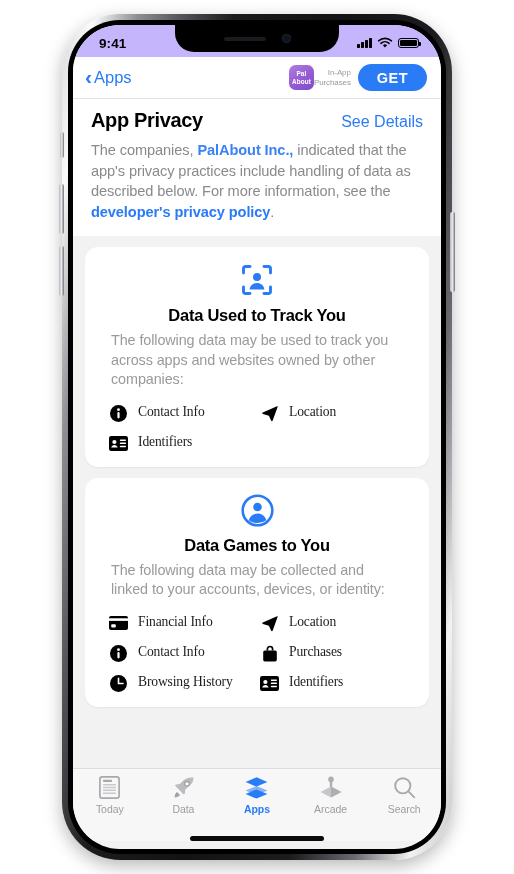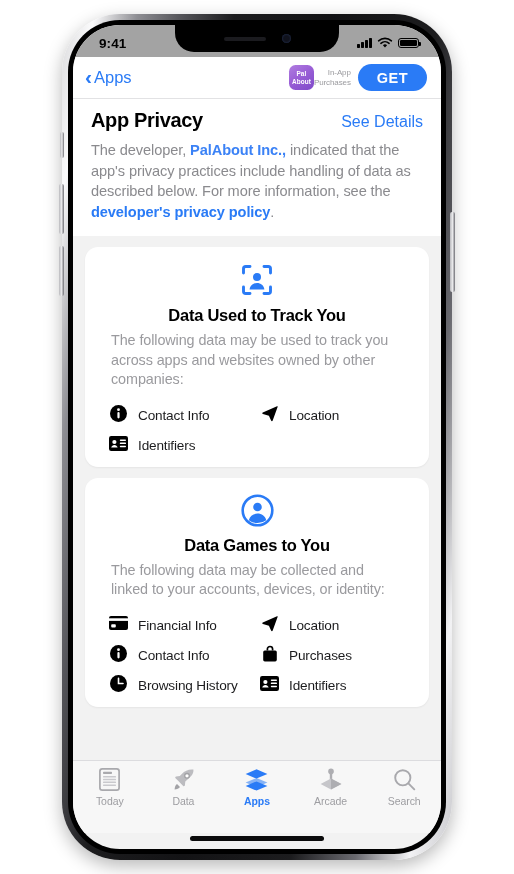--- a/index.html
+++ b/index.html
@@ -48,21 +48,21 @@
     width:164px; height:27px; background:#000;
     border-bottom-left-radius:19px; border-bottom-right-radius:19px;
     z-index:40; display:flex; align-items:center; justify-content:center; gap:16px;
   }
   #notch-speaker{ width:42px; height:4px; border-radius:3px; background:#1b1b1f; }
   #notch-camera{ width:9px; height:9px; border-radius:50%; background:#10121c; box-shadow:inset 0 0 2px #2b3a63; }
 
   
   #status-bar{
     position:relative; z-index:30;
-    height:32px; background:#a3a3a3;
+    height:32px; background:#c4b5fd;
     display:flex; align-items:center; justify-content:space-between;
     padding:4px 22px 0 26px;
   }
   #status-time{ font-size:13.5px; font-weight:700; color:#000; letter-spacing:.1px; }
   #status-right{ display:flex; align-items:center; gap:5px; }
   .bars{ display:flex; align-items:flex-end; gap:1.5px; height:10px; }
   .bars i{ display:block; width:2.6px; background:#000; border-radius:.7px; }
   .bars i:nth-child(1){ height:4px; }
   .bars i:nth-child(2){ height:6px; }
   .bars i:nth-child(3){ height:8px; }
@@ -131,27 +131,27 @@
   .card-desc{
     text-align:left; font-size:14.4px; line-height:19.5px;
     color:#9a9a9e; letter-spacing:-.1px; padding:0 14px;
   }
   .data-grid{
     margin-top:14px;
     display:grid; grid-template-columns:1fr 1fr;
     row-gap:11px; column-gap:6px;
     padding:0 12px;
   }
-  .data-item{ display:flex; align-items:flex-end; gap:10px; }
+  .data-item{ display:flex; align-items:flex-start; gap:10px;font-family:Liberation Serif, serif; }
   .data-item .glyph{ width:19px; height:19px; flex:none; display:flex; align-items:center; justify-content:center; }
   .data-item .lbl{ font-size:13.6px; color:#1c1c1e; letter-spacing:-.15px; }
 
   
   #tab-bar{
-    position:absolute; bottom:16px; left:0; right:0;
+    position:absolute; bottom:8px; left:0; right:0;
     height:73px; background:#f7f7f7;
     border-top:1px solid #dcdcdf;
     display:flex; align-items:flex-start; padding-top:6px;
     z-index:25;
   }
   .tab{ flex:1; display:flex; flex-direction:column; align-items:center; gap:3px; cursor:pointer; }
   .tab .tab-icon{ height:25px; display:flex; align-items:center; justify-content:center; }
   .tab .tab-label{ font-size:10.5px; color:#9d9da1; letter-spacing:-.05px; }
   .tab.active .tab-label{ color:#2a7bf6; font-weight:600; }
   #home-indicator{
@@ -217,21 +217,21 @@
       </div>
 
       <div id="content">
 
         <div id="page-head">
           <div id="title-row">
             <div id="page-title">App Privacy</div>
             <div id="see-details">See Details</div>
           </div>
           <div id="intro-text">
-            <span>The developer, </span><b>PalAbout Inc.,</b><span> indicated that the app's privacy practices include handling of data as described below. For more information, see the </span><a>developer's privacy policy</a><span>.</span>
+            <span>The companies, </span><b>PalAbout Inc.,</b><span> indicated that the app's privacy practices include handling of data as described below. For more information, see the </span><a>developer's privacy policy</a><span>.</span>
           </div>
         </div>
 
         <div class="card">
           <div class="card-icon">
             <svg width="34" height="34" viewBox="0 0 34 34">
               <g fill="none" stroke="#2a7bf6" stroke-width="2.9" stroke-linecap="round">
                 <path d="M3.5 10V5.8A2.3 2.3 0 0 1 5.8 3.5H10"></path>
                 <path d="M24 3.5h4.2a2.3 2.3 0 0 1 2.3 2.3V10"></path>
                 <path d="M30.5 24v4.2a2.3 2.3 0 0 1-2.3 2.3H24"></path>

